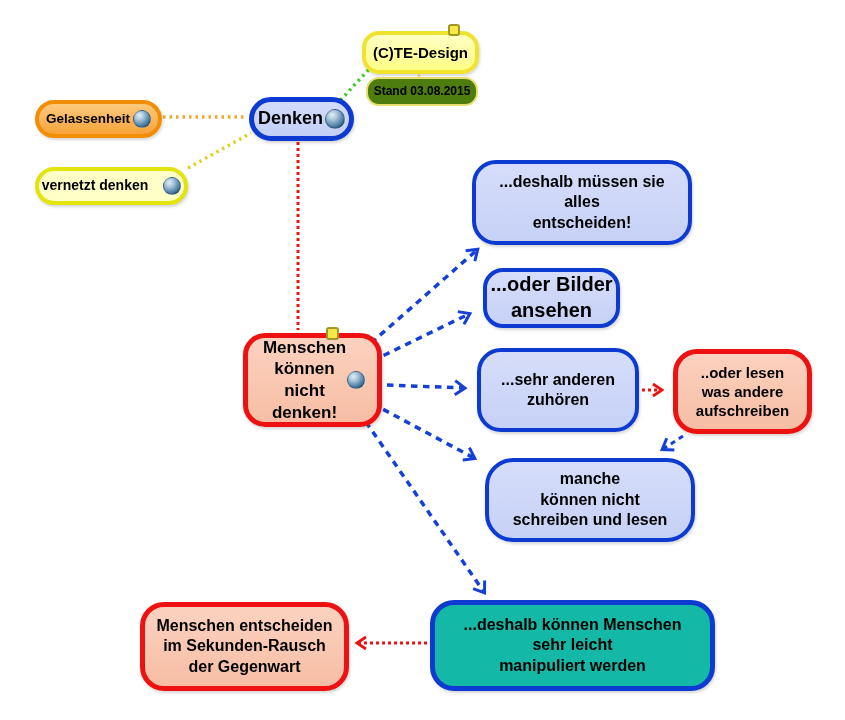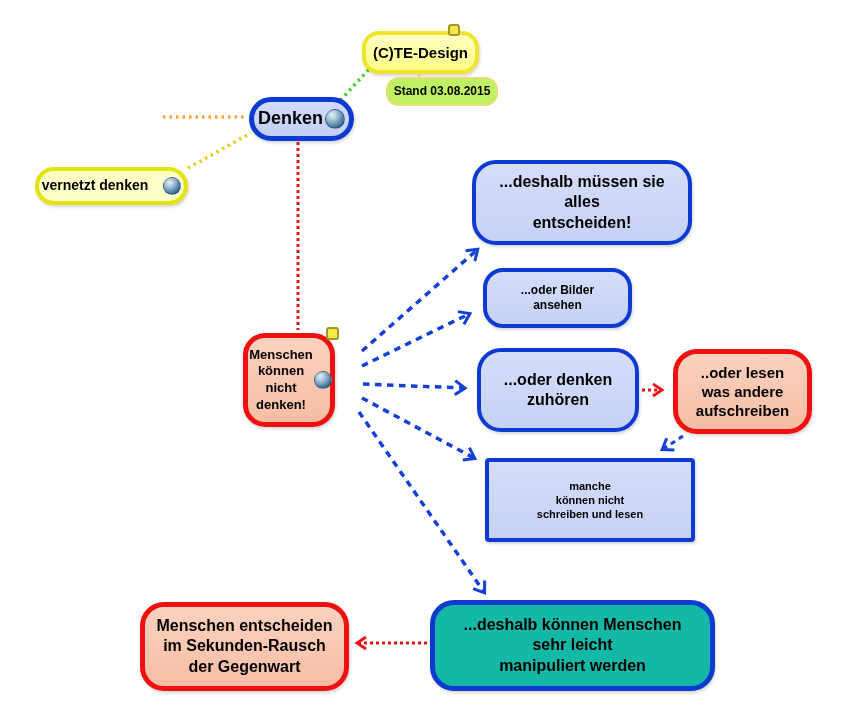--- a/index.html
+++ b/index.html
@@ -30,28 +30,28 @@
   
   .n-gelassenheit{left:35px;top:100px;width:127px;height:38px;border-radius:19px;
     background:linear-gradient(#fcca7e,#f7a33a);border:4px solid #f18e05;font-size:13.5px;gap:3px;}
   .n-vernetzt{left:35px;top:167px;width:153px;height:38px;border-radius:19px;
     background:#ffffc8;border:4px solid #e3e30e;font-size:14px;gap:15px;}
   .n-denken{left:249px;top:97px;width:105px;height:44px;border-radius:22px;
     background:linear-gradient(#d3dbfa,#c3cff6);border:5px solid #0d3bd1;font-size:18px;gap:2px;}
   .n-cte{left:362px;top:31px;width:117px;height:43px;border-radius:17px;
     background:linear-gradient(#ffffc4,#ffff85);border:4px solid #f0e32e;font-size:15px;}
   .n-stand{left:366px;top:77px;width:112px;height:29px;border-radius:13px;
-    background:#bef264;border:2px solid #e8dd70;font-size:12px;box-shadow:none;margin-left:20px;}
-  .n-center{left:243px;top:333px;width:92px;height:94px;border-radius:22px;
-    font-size:13px;border-width:5px;gap:1px;padding:4px 3px 4px 6px;}
+    background:#4d7c0f;border:2px solid #e8dd70;font-size:12px;box-shadow:none;}
+  .n-center{left:243px;top:333px;width:139px;height:94px;border-radius:22px;
+    font-size:17px;border-width:5px;gap:1px;padding:4px 3px 4px 6px;}
   .n-aufschreiben{left:472px;top:160px;width:220px;height:85px;border-radius:24px;font-size:16px;}
-  .n-bilder{left:483px;top:268px;width:149px;height:60px;border-radius:20px;font-size:12px;}
+  .n-bilder{left:483px;top:268px;width:137px;height:60px;border-radius:20px;font-size:20px;}
   .n-zuhoeren{left:477px;top:348px;width:162px;height:84px;border-radius:24px;font-size:16px;}
   .n-lesen{left:673px;top:349px;width:139px;height:85px;border-radius:24px;font-size:15px;border-width:5px;}
-  .n-manche{left:485px;top:458px;width:210px;height:84px;border-radius:4px;font-size:11px;}
+  .n-manche{left:485px;top:458px;width:210px;height:84px;border-radius:28px;font-size:16px;}
   .n-entscheiden{left:140px;top:602px;width:209px;height:89px;border-radius:24px;font-size:16px;border-width:5px;}
   .n-manipuliert{left:430px;top:600px;width:285px;height:91px;border-radius:24px;
     background:#14b8a6;border:5px solid #0d3bd1;font-size:16px;}
   .g16{width:16px;height:16px;}
   .g18{width:18px;height:18px;}
   .h-cte{left:448px;top:24px;}
   .h-center{left:326px;top:327px;width:13px;height:13px;}
 </style>
 </head>
 <body>
@@ -78,20 +78,24 @@
     <path d="M362,366 L469,314" fill="none" stroke-width="3.5" stroke-dasharray="6.5 5.5" marker-end="url(#ab)" stroke="#1440d8"></path>
     <path d="M363,384 L464,388" fill="none" stroke-width="3.5" stroke-dasharray="6.5 5.5" marker-end="url(#ab)" stroke="#1440d8"></path>
     <path d="M362,398 L474,458" fill="none" stroke-width="3.5" stroke-dasharray="6.5 5.5" marker-end="url(#ab)" stroke="#1440d8"></path>
     <path d="M359,412 L484,592" fill="none" stroke-width="3.5" stroke-dasharray="6.5 5.5" marker-end="url(#ab)" stroke="#1440d8"></path>
     <path d="M683,436 L663,449" fill="none" stroke-width="3" stroke-dasharray="5 4.5" marker-end="url(#ab)" stroke="#1440d8"></path>
 
     <path d="M642,390 L661,390" fill="none" stroke-width="3" stroke-dasharray="3 3" marker-end="url(#ar)" stroke="#ee1111"></path>
     <path d="M427,643 L358,643" fill="none" stroke-width="3" stroke-dasharray="3 3" marker-end="url(#ar)" stroke="#ee1111"></path>
   </svg>
 
+  <div class="node n-gelassenheit">
+    <span>Gelassenheit</span>
+    <span class="globe g16"></span>
+  </div>
 
   <div class="node n-vernetzt">
     <span>vernetzt denken</span>
     <span class="globe g16"></span>
   </div>
 
   <div class="node n-denken">
     <span>Denken</span>
     <span class="globe g18"></span>
   </div>
@@ -119,21 +123,21 @@
 alles
 entscheiden!</span>
   </div>
 
   <div class="node blue n-bilder">
     <span>...oder Bilder
 ansehen</span>
   </div>
 
   <div class="node blue n-zuhoeren">
-    <span>...oder denken
+    <span>...sehr anderen
 zuhören</span>
   </div>
 
   <div class="node salmon n-lesen">
     <span>..oder lesen
 was andere
 aufschreiben</span>
   </div>
 
   <div class="node blue n-manche">

